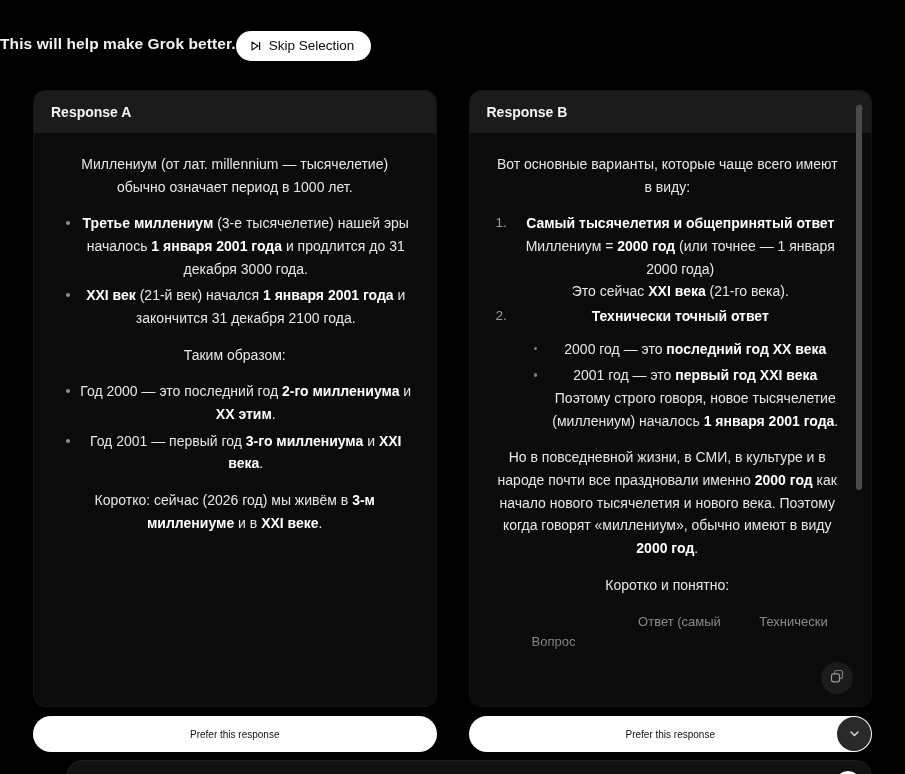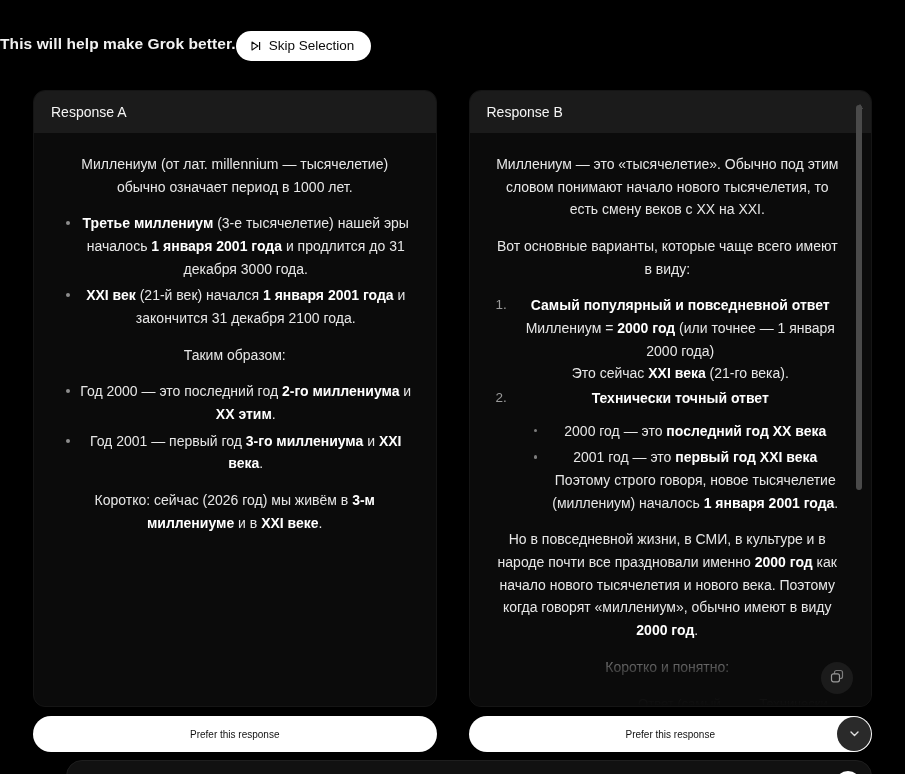--- a/index.html
+++ b/index.html
@@ -70,21 +70,21 @@
   }
   .card-header {
     height: 42px;
     background: #1b1b1b;
     display: flex;
     align-items: center;
     padding: 0 17px;
   }
   .card-header-title {
     font-size: 14px;
-    font-weight: 400;
+    font-weight: 700;
     color: #f5f5f5;
   }
   .card-body {
     position: relative;
     height: calc(100% - 42px);
     padding: 20px 24px 10px 24px;
     overflow: hidden;
     color: #e7e7e7;
     font-size: 14px;
     line-height: 1.62;
@@ -304,26 +304,25 @@
 
       </div>
     </div>
 
     <div class="card">
       <div class="card-header">
         <span class="card-header-title">Response B</span>
       </div>
       <div class="card-body scrolled">
 
-        <p>Миллениум — это «тысячелетие». Обычно под этим словом понимают начало нового тысячелетия, то есть смену веков с XX на XXI.</p>
         <p>Вот основные варианты, которые чаще всего имеют в виду:</p>
 
         <ol class="num">
           <li>
-            <b class="ln">Самый популярный и повседневной ответ</b>
+            <b class="ln">Самый тысячелетия и общепринятый ответ</b>
             <span class="ln"><span>Миллениум = </span><b>2000 год</b><span> (или точнее — 1 января 2000 года)</span></span>
             <span class="ln"><span>Это сейчас </span><b>XXI века</b><span> (21-го века).</span></span>
           </li>
           <li>
             <b class="ln">Технически точный ответ</b>
             <ul class="bul sub">
               <li>
                 <span>2000 год — это </span><b>последний год XX века</b>
               </li>
               <li>

